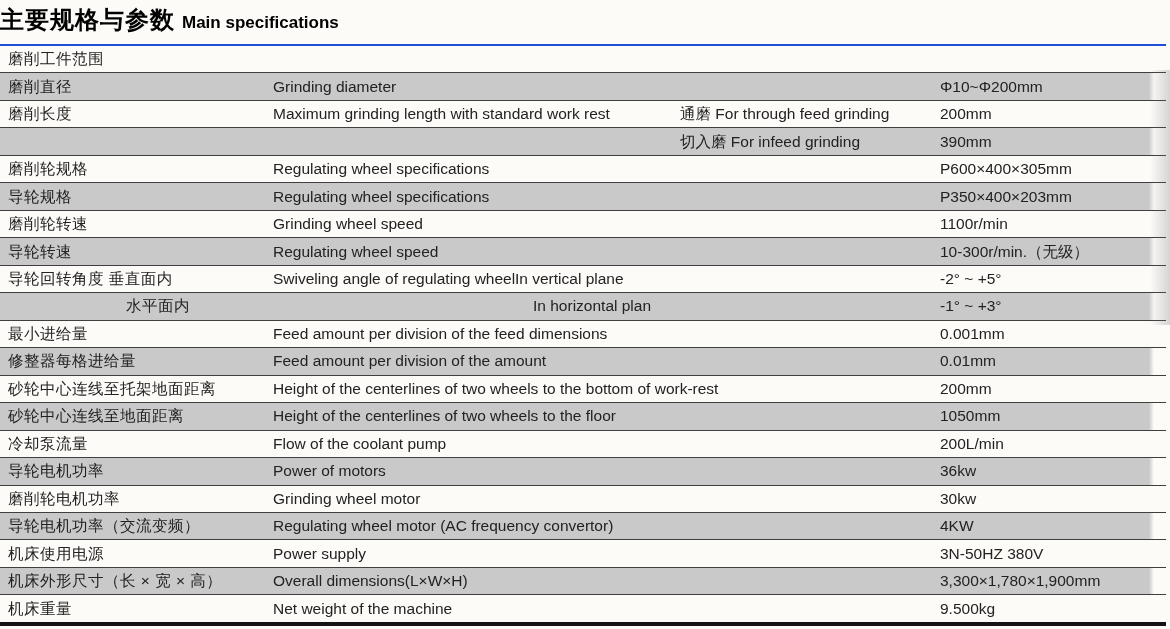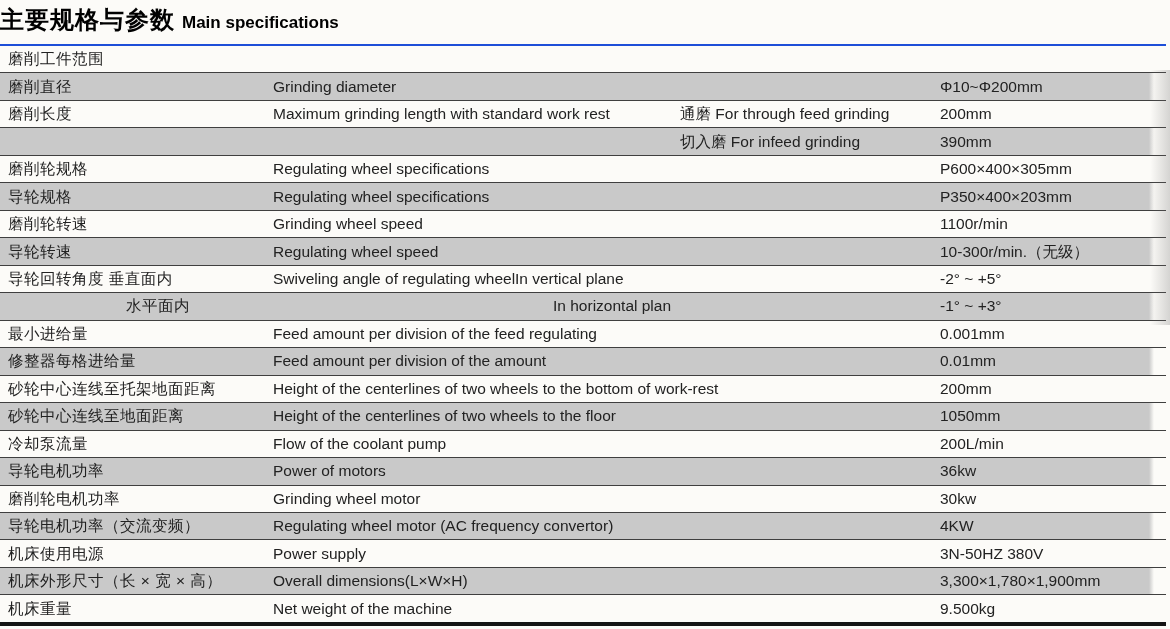--- a/index.html
+++ b/index.html
@@ -128,26 +128,26 @@
         <span class="cell val-cell">10-300r/min.（无级）</span>
       </div>
       <div class="row">
         <span class="cell zh-cell">导轮回转角度 垂直面内</span>
         <span class="cell en-cell">Swiveling angle of regulating wheel</span>
         <span class="cell mid-cell" style="left: 515px;">In vertical plane</span>
         <span class="cell val-cell">-2° ~ +5°</span>
       </div>
       <div class="row shade">
         <span class="cell zh-cell" style="left: 95px; margin-left: 31px;">水平面内</span>
-        <span class="cell mid-cell" style="left: 533px; margin-left: 20px;">In horizontal plan</span>
+        <span class="cell mid-cell" style="left: 533px;">In horizontal plan</span>
         <span class="cell val-cell">-1° ~ +3°</span>
       </div>
       <div class="row">
         <span class="cell zh-cell">最小进给量</span>
-        <span class="cell en-cell">Feed amount per division of the feed regulating</span>
+        <span class="cell en-cell">Feed amount per division of the feed dimensions</span>
         <span class="cell val-cell">0.001mm</span>
       </div>
       <div class="row shade">
         <span class="cell zh-cell">修整器每格进给量</span>
         <span class="cell en-cell">Feed amount per division of the amount</span>
         <span class="cell val-cell">0.01mm</span>
       </div>
       <div class="row">
         <span class="cell zh-cell">砂轮中心连线至托架地面距离</span>
         <span class="cell en-cell">Height of the centerlines of two wheels to the bottom of work-rest</span>

